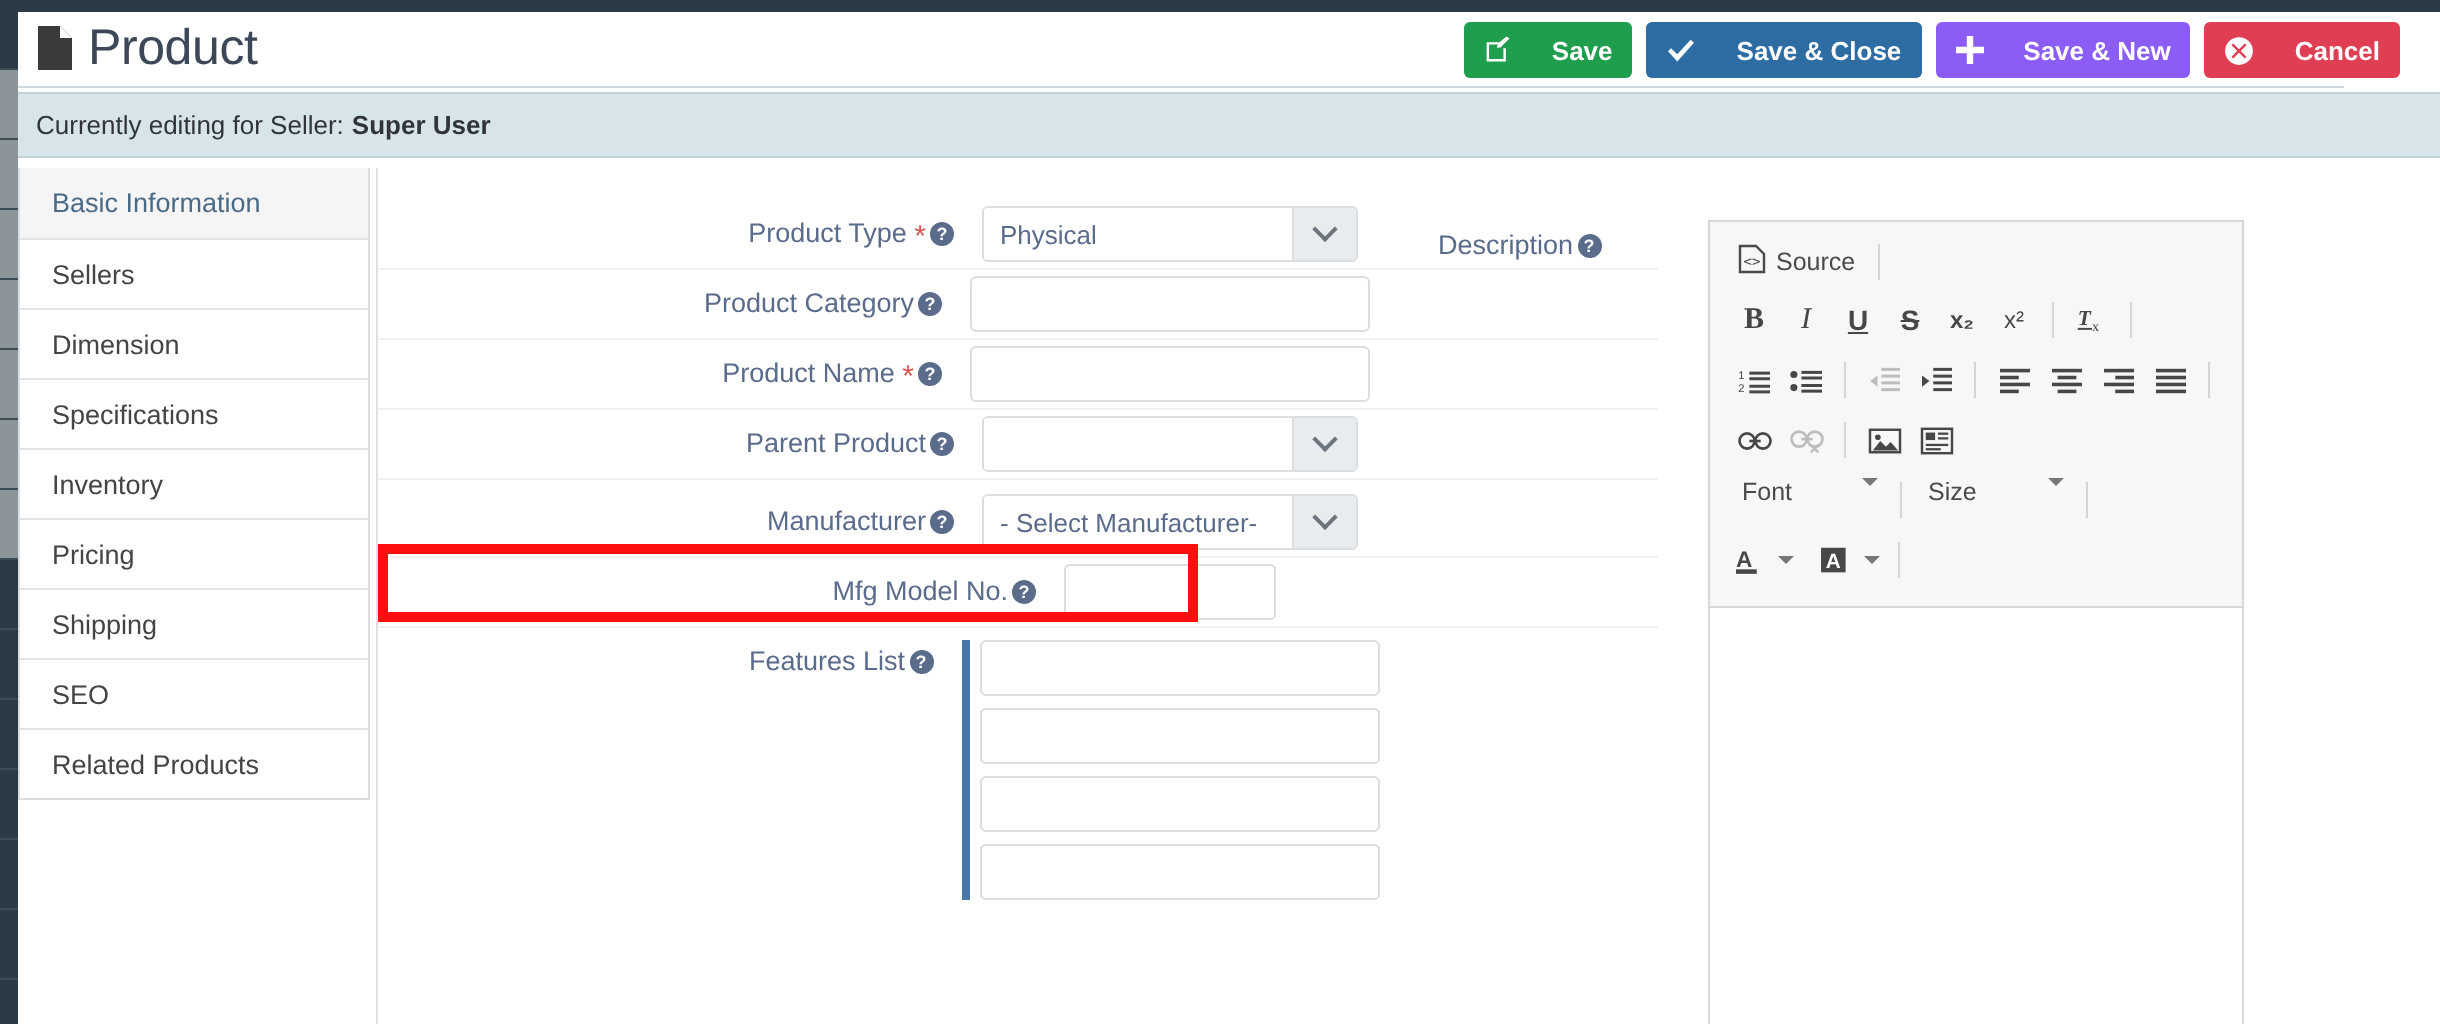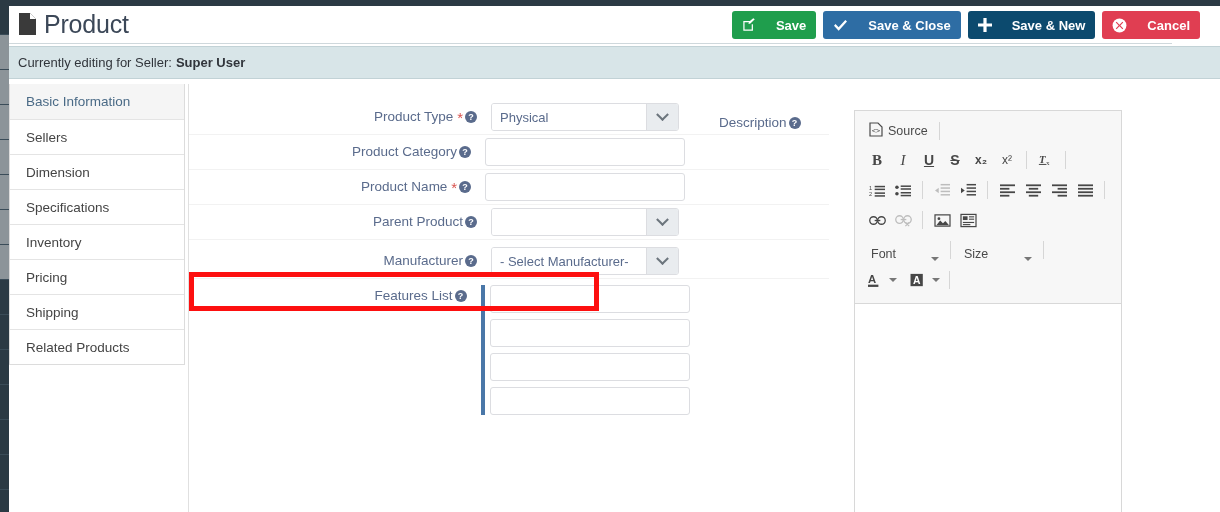--- a/index.html
+++ b/index.html
@@ -63,21 +63,21 @@
     display: inline-flex; align-items: center; gap: 20px;
     height: 28px; padding: 0 10px;
     border-radius: 3px;
     color: #fff; font-size: 13px; font-weight: bold;
     border: none; cursor: pointer; white-space: nowrap;
     font-family: "Liberation Sans", sans-serif;
   }
   .hbtn .bico { display:inline-flex; align-items:center; }
   .hbtn.green  { background: #1f9e4d; }
   .hbtn.blue   { background: #2e6da4; }
-  .hbtn.green2 { background: #0c4a6e; }
+  .hbtn.green2 { background: #8b5cf6; }
   .hbtn.red    { background: #e03e52; margin-right: -28px; }
 
   
   #seller-bar {
     position: absolute; left: 9px; top: 46px;
     width: 1211px; height: 33px;
     background: #d8e5e8;
     border: 1px solid #c2d2d6;
     border-left: none; border-right: none;
     display: flex; align-items: center;
@@ -258,21 +258,21 @@
     margin: 0 5px;
   }
   #source-btn {
     display: inline-flex; align-items: center; gap: 5px;
     padding: 1px 4px;
     font-size: 12.5px;
     color: #4a4a4a;
     cursor: pointer;
   }
   .tb-combo {
-    display: inline-flex; align-items: flex-end;
+    display: inline-flex; align-items: flex-start;
     justify-content: space-between;
     height: 22px;
     min-width: 78px;
     padding: 0 4px 0 6px;
     font-size: 12.5px;
     color: #4a4a4a;
     cursor: pointer;
   }
   .caret-sm {
     width: 0; height: 0;
@@ -400,20 +400,23 @@
   <div class="nav-item">
     <span>Inventory</span>
   </div>
   <div class="nav-item">
     <span>Pricing</span>
   </div>
   <div class="nav-item">
     <span>Shipping</span>
   </div>
   <div class="nav-item">
+    <span>SEO</span>
+  </div>
+  <div class="nav-item">
     <span>Related Products</span>
   </div>
 </div>
 
 <div id="content-panel">
 
   <div id="desc-label">
     <span>Description</span><span class="qmark">?</span>
   </div>
 
@@ -475,20 +478,28 @@
         <div class="selwrap">
           <span class="seltext">- Select Manufacturer-</span>
           <span class="selbtn">
               <i class="chev"></i>
             </span>
         </div>
       </div>
     </div>
 
 
+    <div class="frow">
+      <div class="flabel">
+        <span>Mfg Model No.</span><span class="qmark">?</span>
+      </div>
+      <div class="fctl">
+        <input class="txtinput w106" type="text" value="" style="">
+      </div>
+    </div>
 
     <div class="frow tall">
       <div class="flabel">
         <span>Features List</span><span class="qmark">?</span>
       </div>
       <div class="fctl">
         <div id="features-wrap">
           <div id="features-bar"></div>
           <div id="features-inputs">
             <input class="txtinput" type="text" value="" style="">

